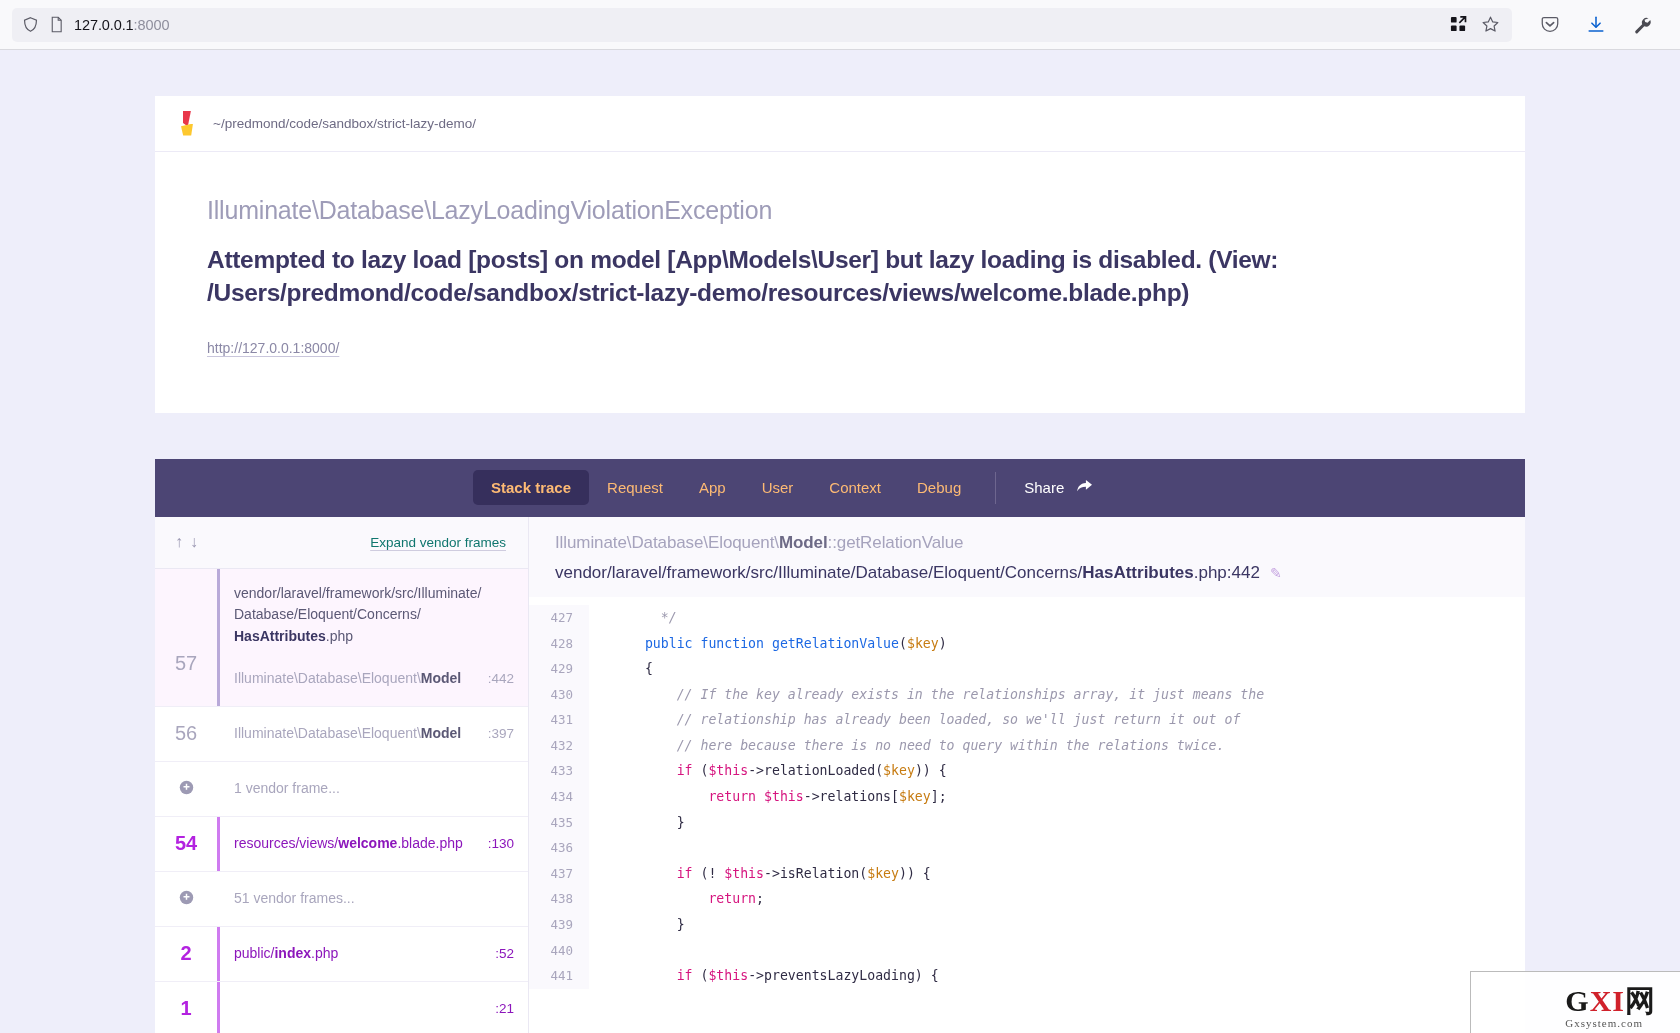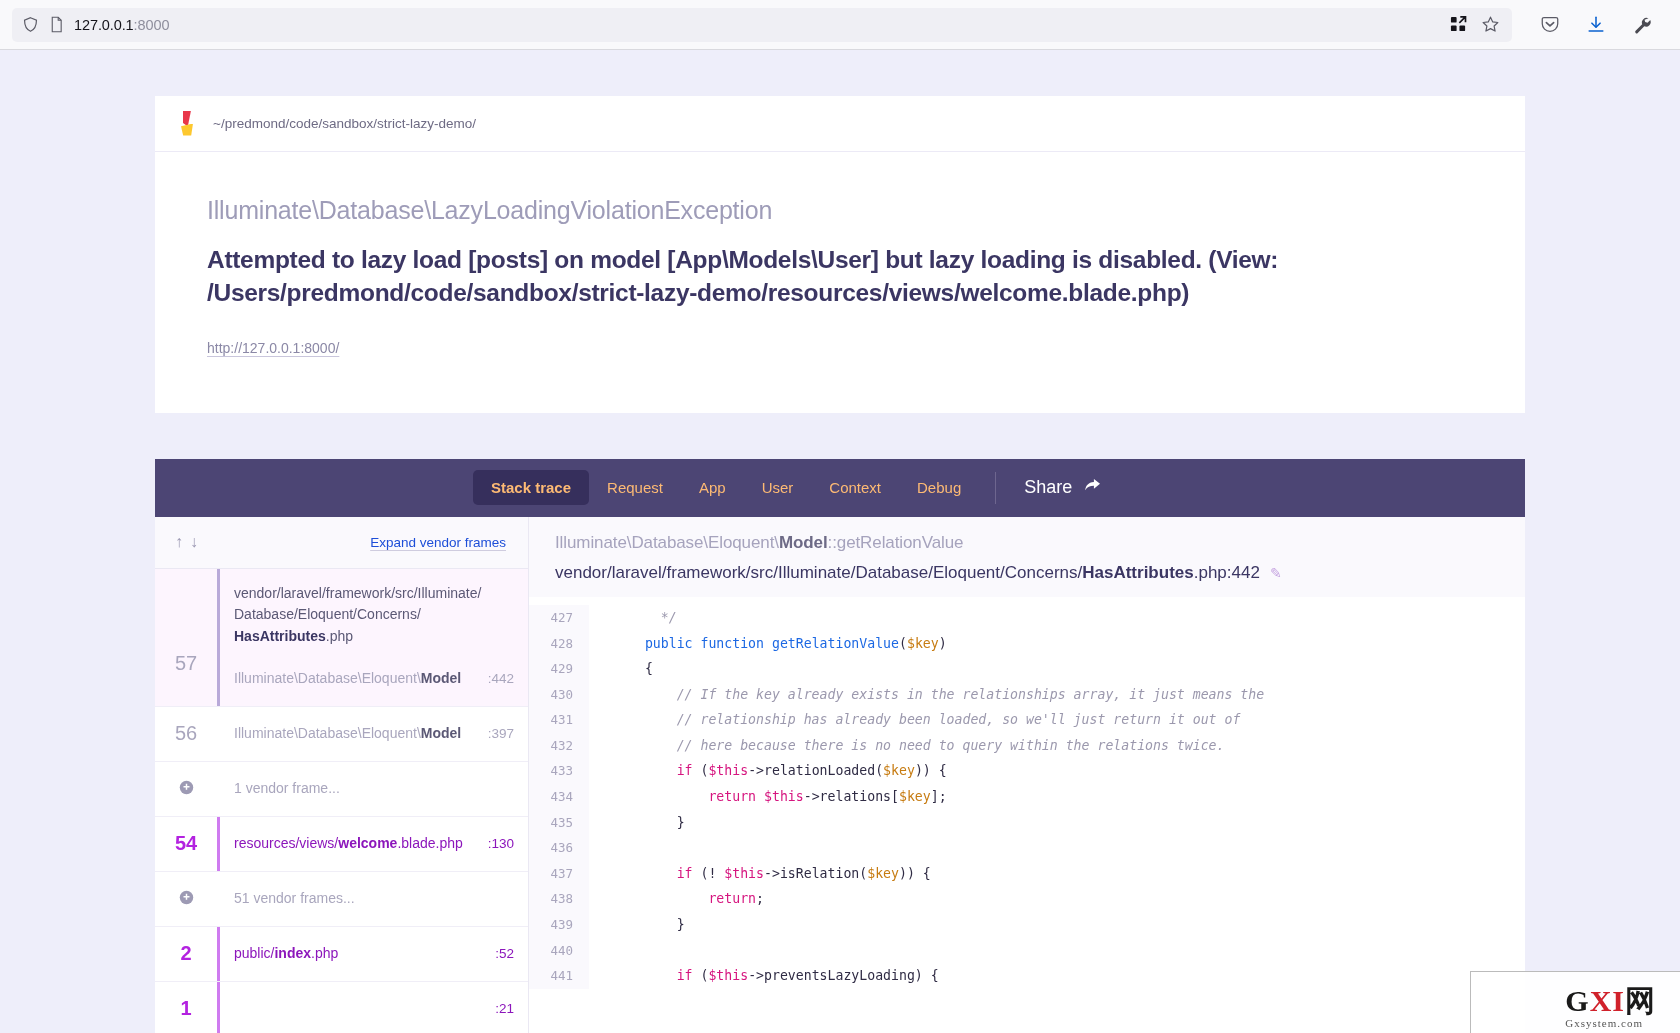--- a/index.html
+++ b/index.html
@@ -111,40 +111,40 @@
     font-size: 15px;
     color: #fdba74;
     padding: 9px 18px;
     border-radius: 5px;
     white-space: nowrap;
     cursor: pointer;
   }
   .tab.active { background: #362f5c; font-weight: 700; }
   .tab-sep { width: 1px; height: 32px; background: #6e668f; margin: 0 14px 0 16px; }
   .share {
-    font-size: 18px; color: #ffffff;
+    font-size: 15px; color: #ffffff;
     display: flex; align-items: center; gap: 12px;
     padding: 9px 14px; cursor: pointer;
   }
 
   .trace-body { display: flex; height: 560px; }
 
   
   .frames { width: 374px; border-right: 1px solid #eae8f3; background: #ffffff; }
   .frames-head {
     height: 52px;
     display: flex; align-items: center;
     padding: 0 22px 0 12px;
     border-bottom: 1px solid #eae8f3;
     background: #faf9fd;
   }
   .arrows { display: flex; gap: 7px; color: #9d9ab4; font-size: 16px; padding-left: 8px; }
   .arrows span { cursor: pointer; }
   .expand-link {
-    margin-left: auto; font-size: 13.5px; color: #1d4ed8;
+    margin-left: auto; font-size: 13.5px; color: #0f766e;
     text-decoration: underline; text-underline-offset: 3px;
     text-decoration-color: #cfccdf; cursor: pointer;
   }
 
   .frame {
     display: flex;
     min-height: 54px;
     border-bottom: 1px solid #f0eef7;
     cursor: pointer;
     align-items: center;

